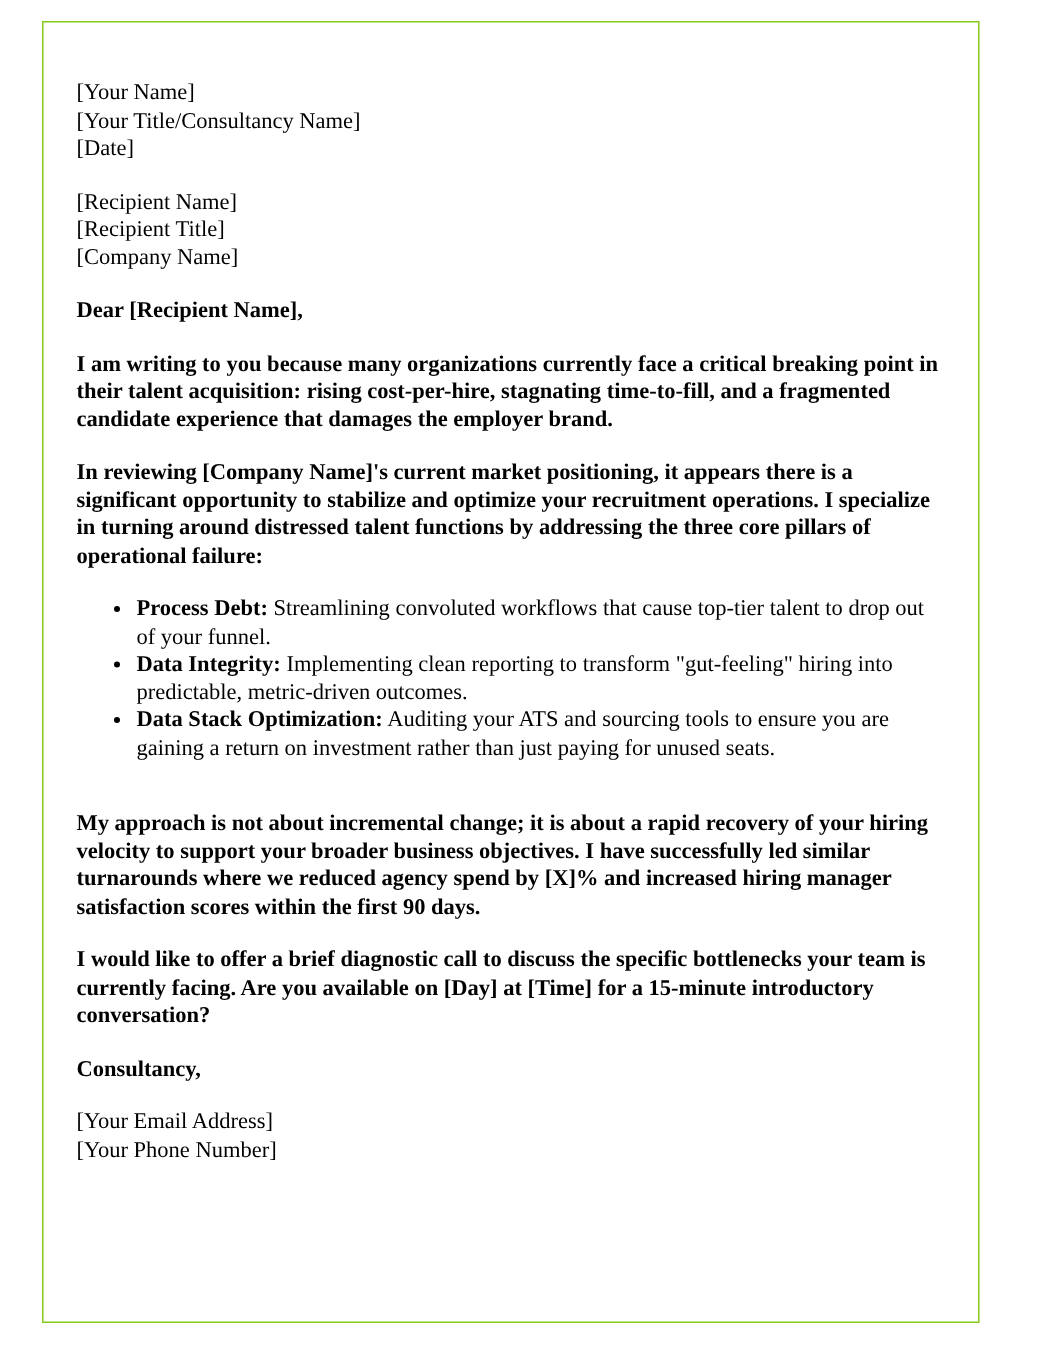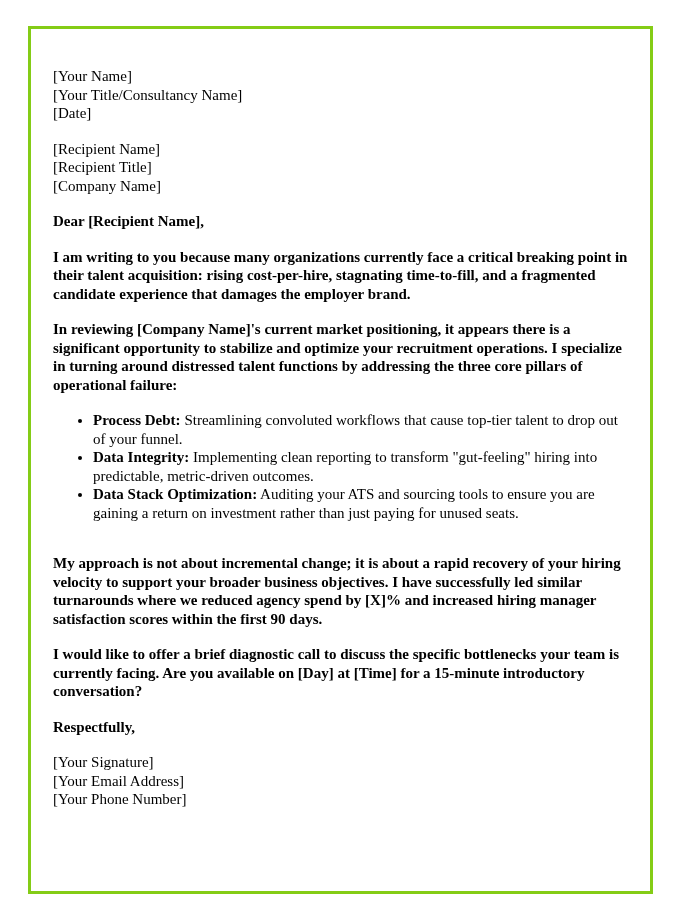--- a/index.html
+++ b/index.html
@@ -7,25 +7,25 @@
     padding: 0;
     background: #ffffff;
     width: 700px;
     height: 900px;
     font-family: "Liberation Serif", "DejaVu Serif", serif;
   }
   .page {
     box-sizing: border-box;
     position: absolute;
     left: 28px;
-    top: 26px;
+    top: 14px;
     width: 625px;
     height: 868px;
     background: #ffffff;
-    border: 3px solid #84cc16;
+    border: 1px solid #84cc16;
     padding: 38px 22px 30px 22px;
     color: #000000;
     font-size: 15px;
     line-height: 18.5px;
   }
   .block {
     margin: 0 0 17px 0;
   }
   .block div {
     margin: 0;
@@ -73,21 +73,20 @@
   <ul class="bullet-list">
     <li><span class="b">Process Debt:</span><span> Streamlining convoluted workflows that cause top-tier talent to drop out of your funnel.</span></li>
     <li><span class="b">Data Integrity:</span><span> Implementing clean reporting to transform "gut-feeling" hiring into predictable, metric-driven outcomes.</span></li>
     <li><span class="b">Data Stack Optimization:</span><span> Auditing your ATS and sourcing tools to ensure you are gaining a return on investment rather than just paying for unused seats.</span></li>
   </ul>
 
   <p class="para">My approach is not about incremental change; it is about a rapid recovery of your hiring velocity to support your broader business objectives. I have successfully led similar turnarounds where we reduced agency spend by [X]% and increased hiring manager satisfaction scores within the first 90 days.</p>
 
   <p class="para">I would like to offer a brief diagnostic call to discuss the specific bottlenecks your team is currently facing. Are you available on [Day] at [Time] for a 15-minute introductory conversation?</p>
 
-  <p class="para">Respectfully,</p>
+  <p class="para">Consultancy,</p>
 
   <div class="block">
-    <div>[Your Signature]</div>
     <div>[Your Email Address]</div>
     <div>[Your Phone Number]</div>
   </div>
 
 </div>
 
 </body></html>

